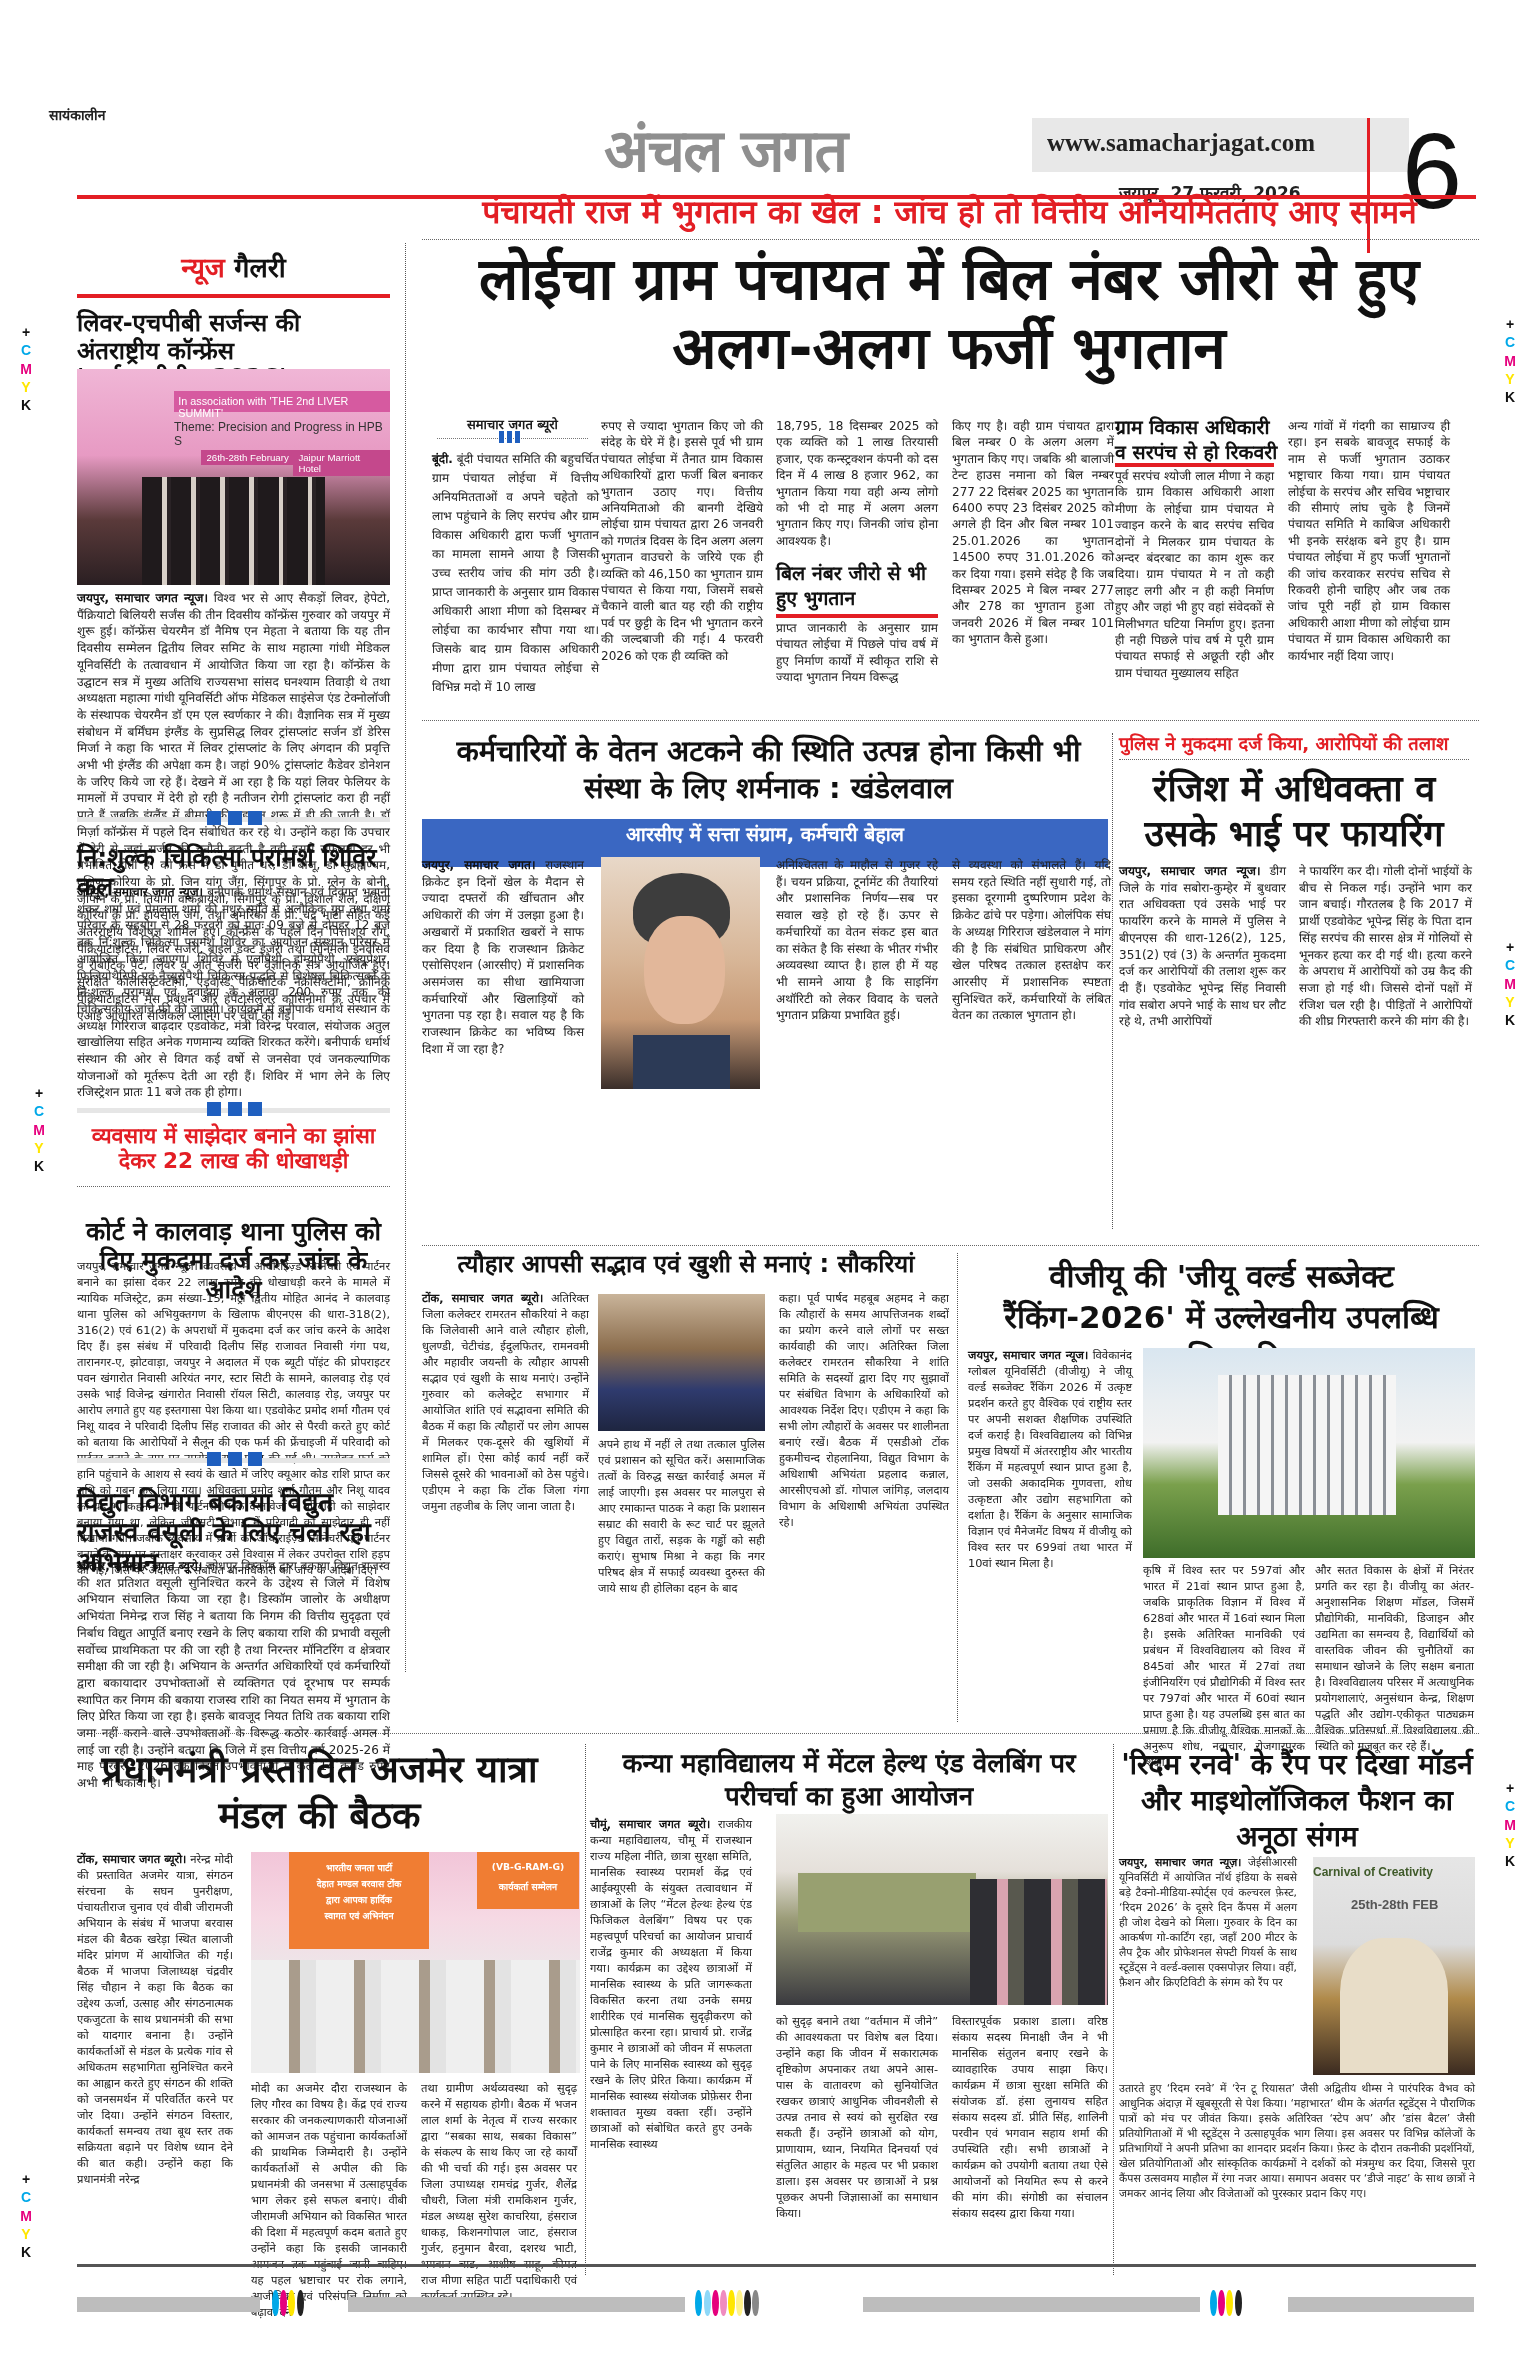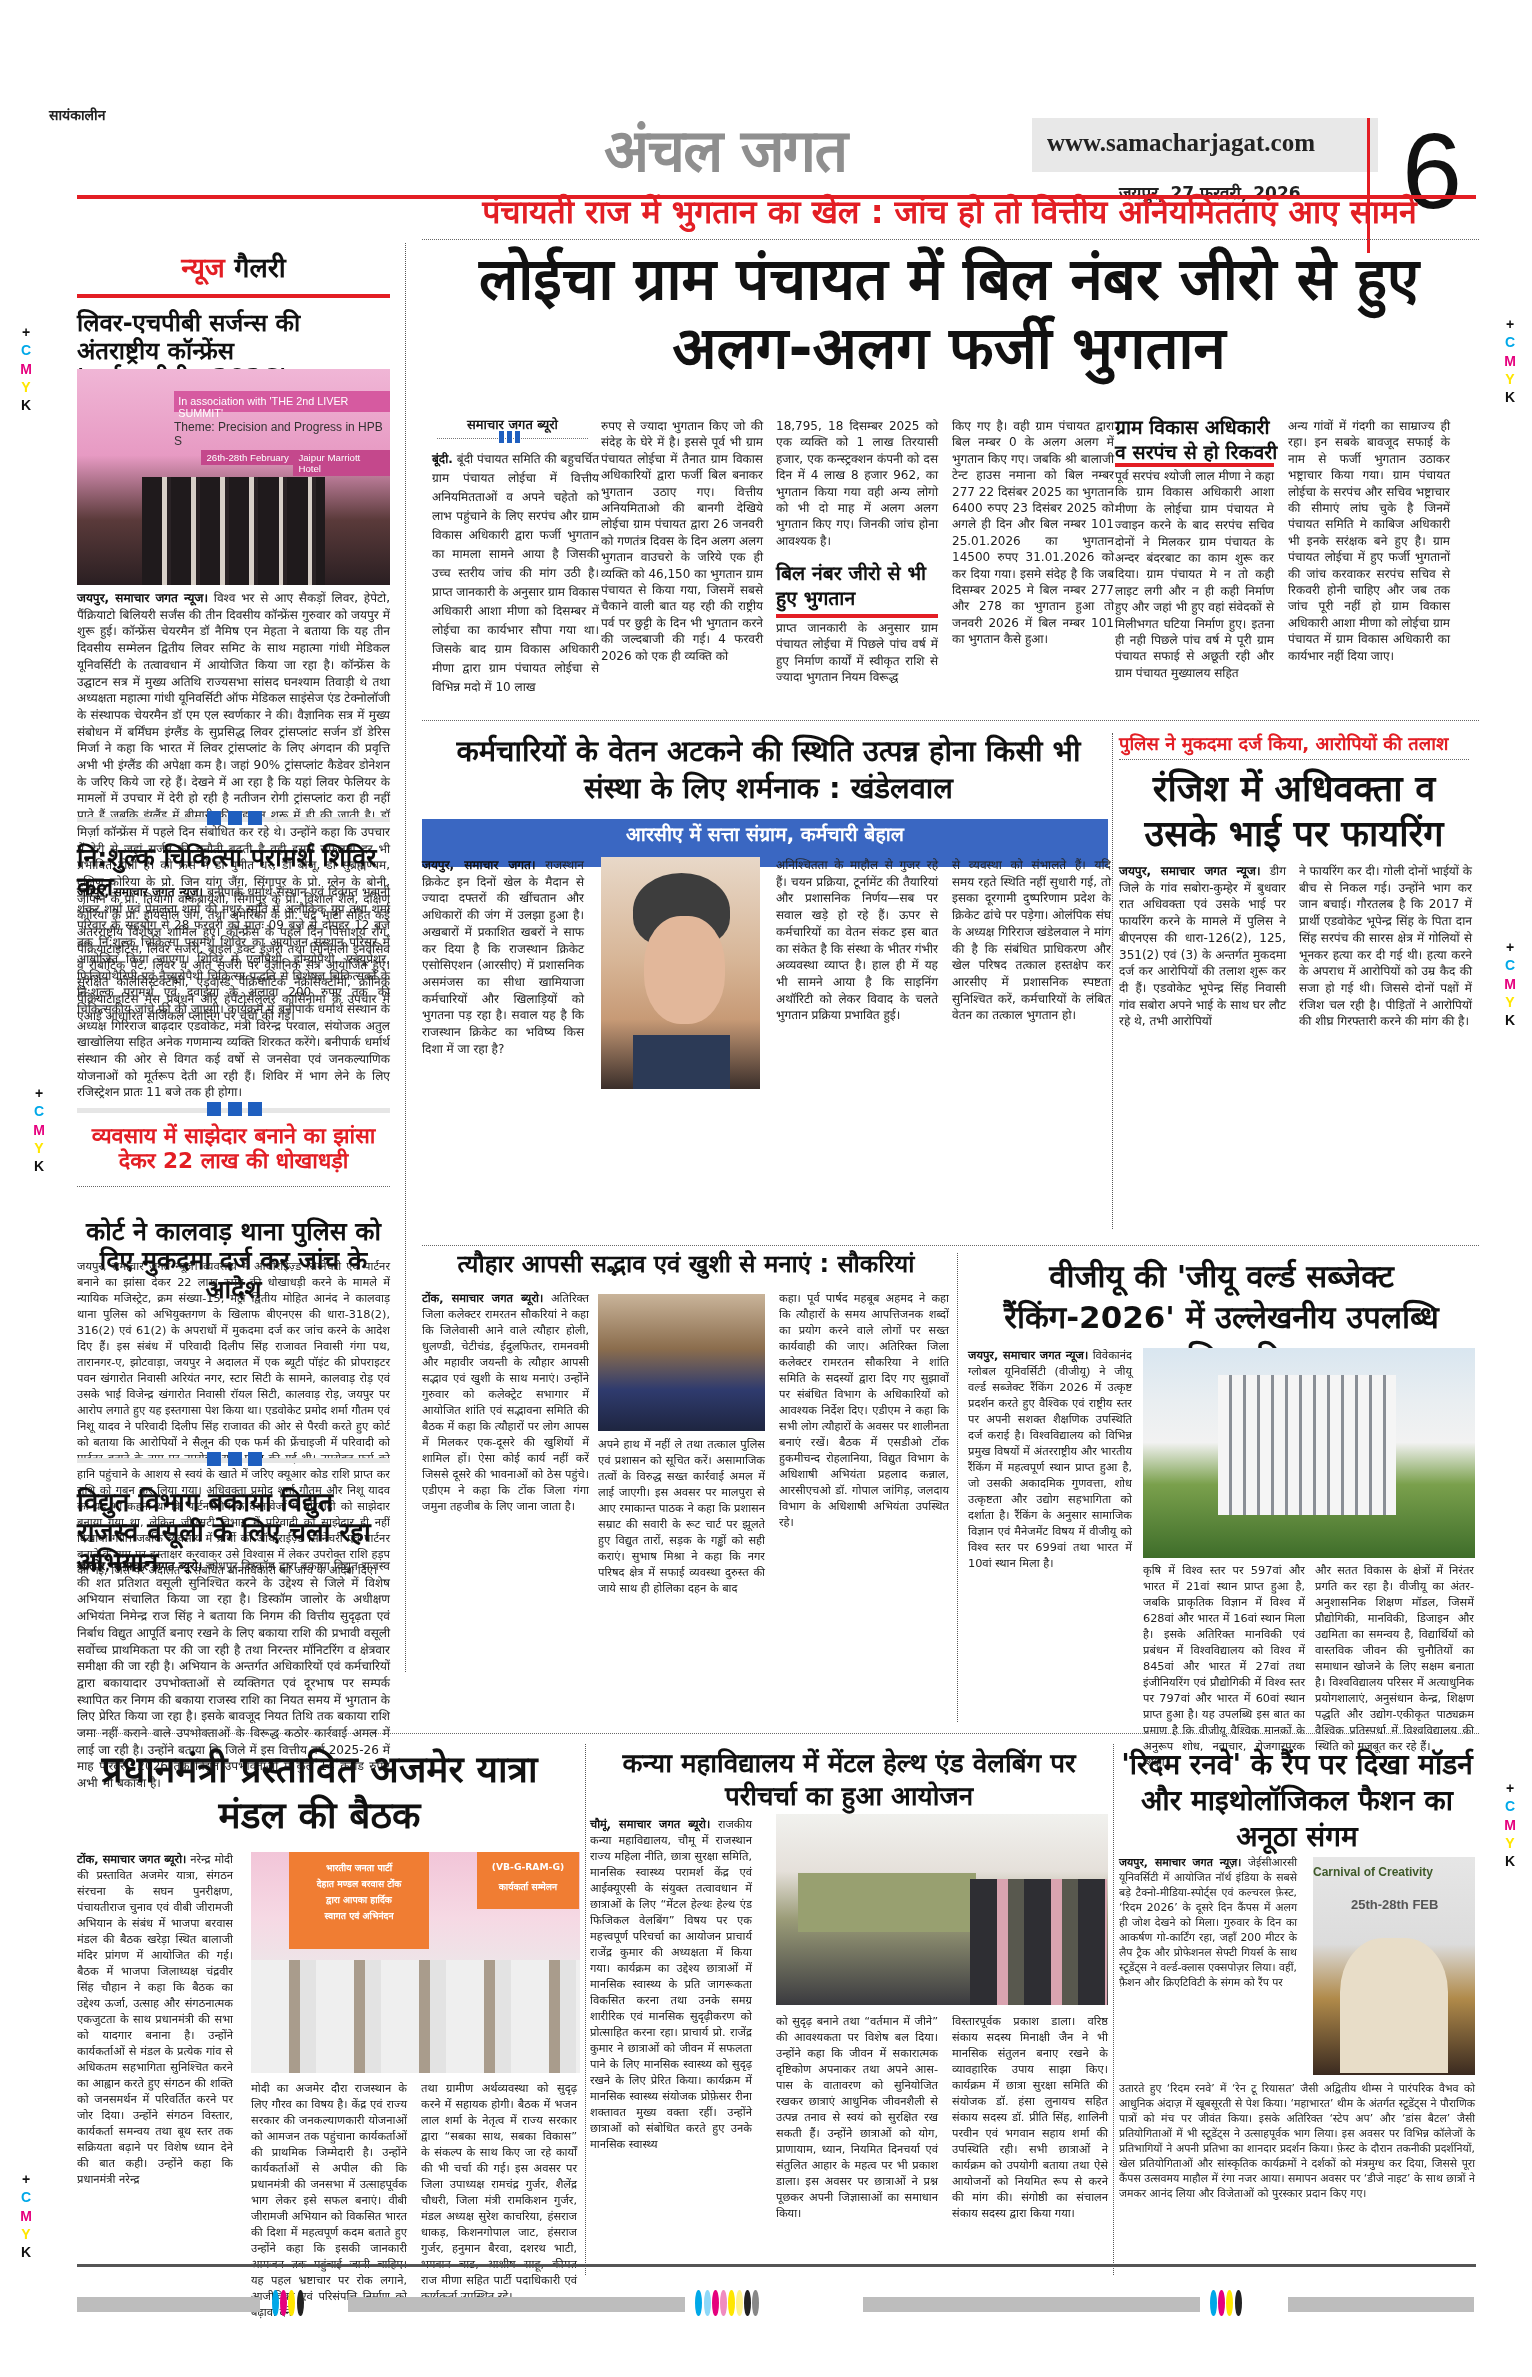--- a/index.html
+++ b/index.html
@@ -5,21 +5,21 @@
   *{box-sizing:border-box;margin:0;padding:0;}
   html,body{width:1533px;height:2377px;background:#fff;overflow:hidden;}
   body{position:relative;font-family:"DejaVu Sans","Liberation Sans",sans-serif;color:#1a1a1a;}
   .abs{position:absolute;}
   .reg{position:absolute;width:14px;text-align:center;font-family:"Liberation Sans",sans-serif;font-weight:bold;font-size:14px;line-height:18.3px;}
   .reg .c{color:#00a8e8}.reg .m{color:#e6007e}.reg .y{color:#ffe600}.reg .k{color:#111}
   .masthead-logo{left:49px;top:105px;}
   .tagline{font-size:14px;color:#222;font-weight:bold;}
   .logo{font-size:52px;color:#e31e24;font-weight:bold;letter-spacing:-1.1px;line-height:59px;font-family:"DejaVu Sans",sans-serif;}
   .section-title{left:604px;top:108px;font-size:59px;color:#8f8f8f;font-weight:bold;letter-spacing:-1.6px;}
-  .site-box{left:1032px;top:118px;width:346px;height:54px;background:#e8e8e8;font-family:"Liberation Serif",serif;font-size:25px;font-weight:bold;color:#222;padding:10.8px 15px;}
+  .site-box{left:1032px;top:118px;width:377px;height:54px;background:#e8e8e8;font-family:"Liberation Serif",serif;font-size:25px;font-weight:bold;color:#222;padding:10.8px 15px;}
   .dateline{left:1119px;top:181px;font-size:17px;font-weight:bold;color:#222;}
   .vrule{left:1367px;top:118px;width:2.7px;height:135px;background:#e31e24;}
   .pageno{left:1402px;top:111px;font-family:"Liberation Sans",sans-serif;font-size:108px;color:#111;line-height:119px;}
   .redrule{left:77px;top:195px;width:1399px;height:3.8px;background:#e31e24;}
   .col-div{border-left:1.1px dotted #555;position:absolute;}
   .hr-dot{border-top:1.6px dotted #666;position:absolute;}
   .body-text{font-size:14.6px;line-height:20.5px;text-align:justify;color:#222;}
   .body-text b{font-weight:bold;color:#111;}
   .h-black{font-weight:bold;color:#111;text-align:center;line-height:1.15;}
   .h-red{font-weight:bold;color:#e31e24;text-align:center;line-height:1.15;}

